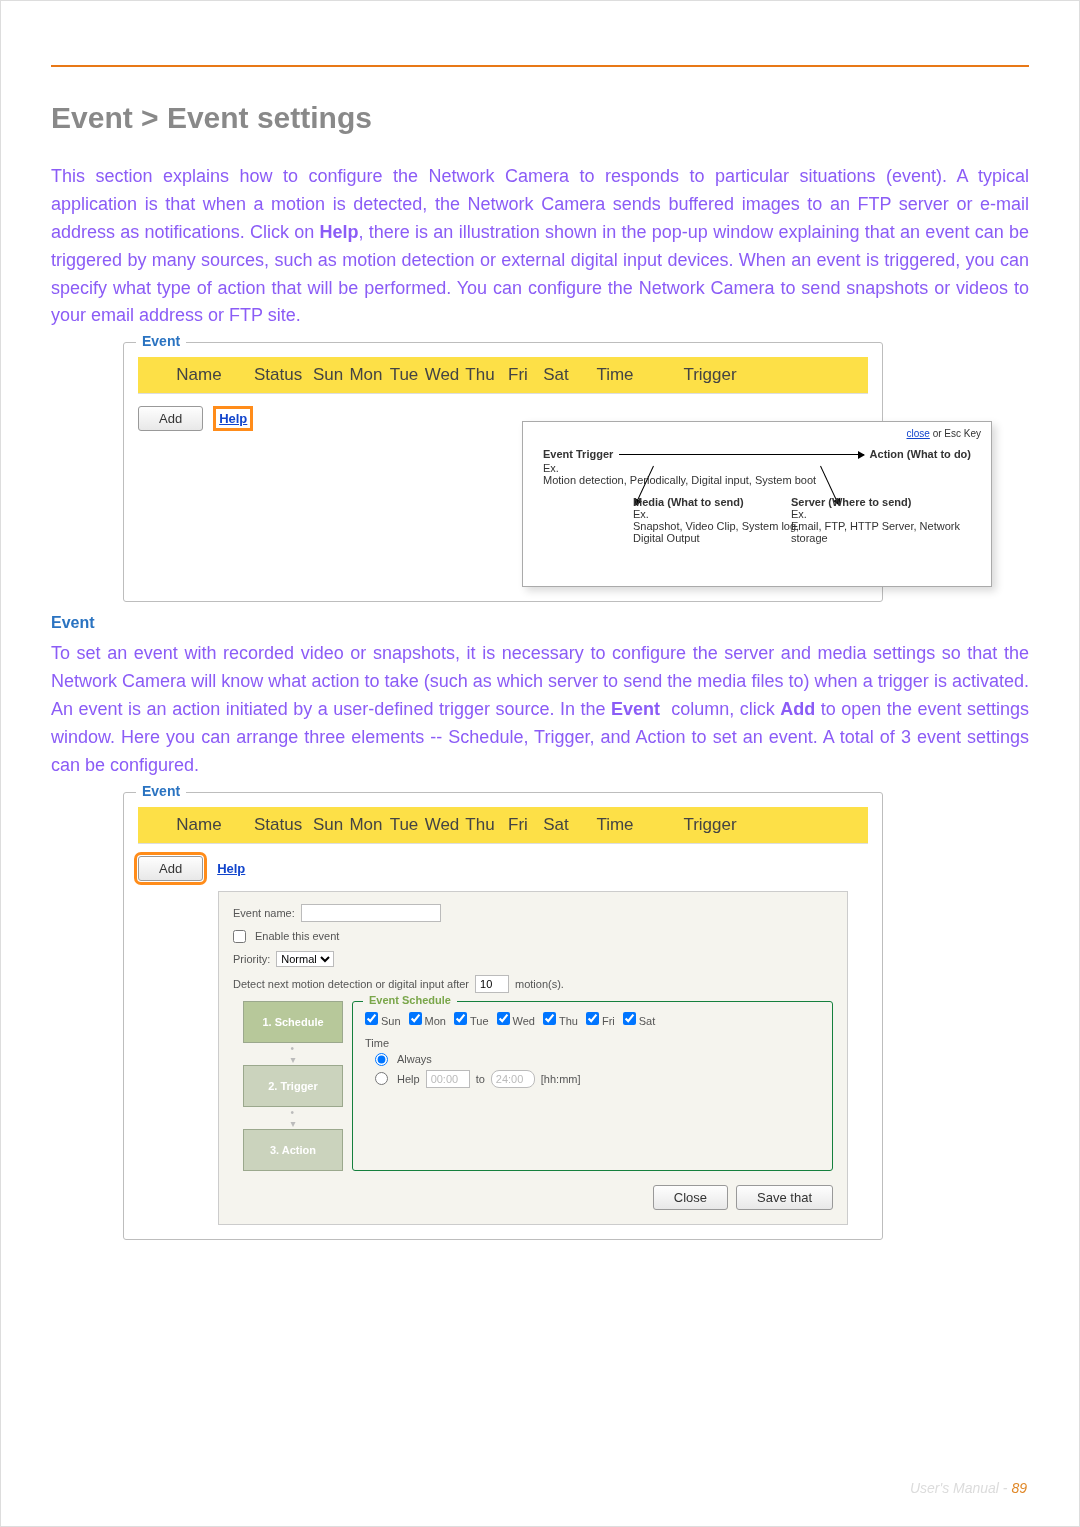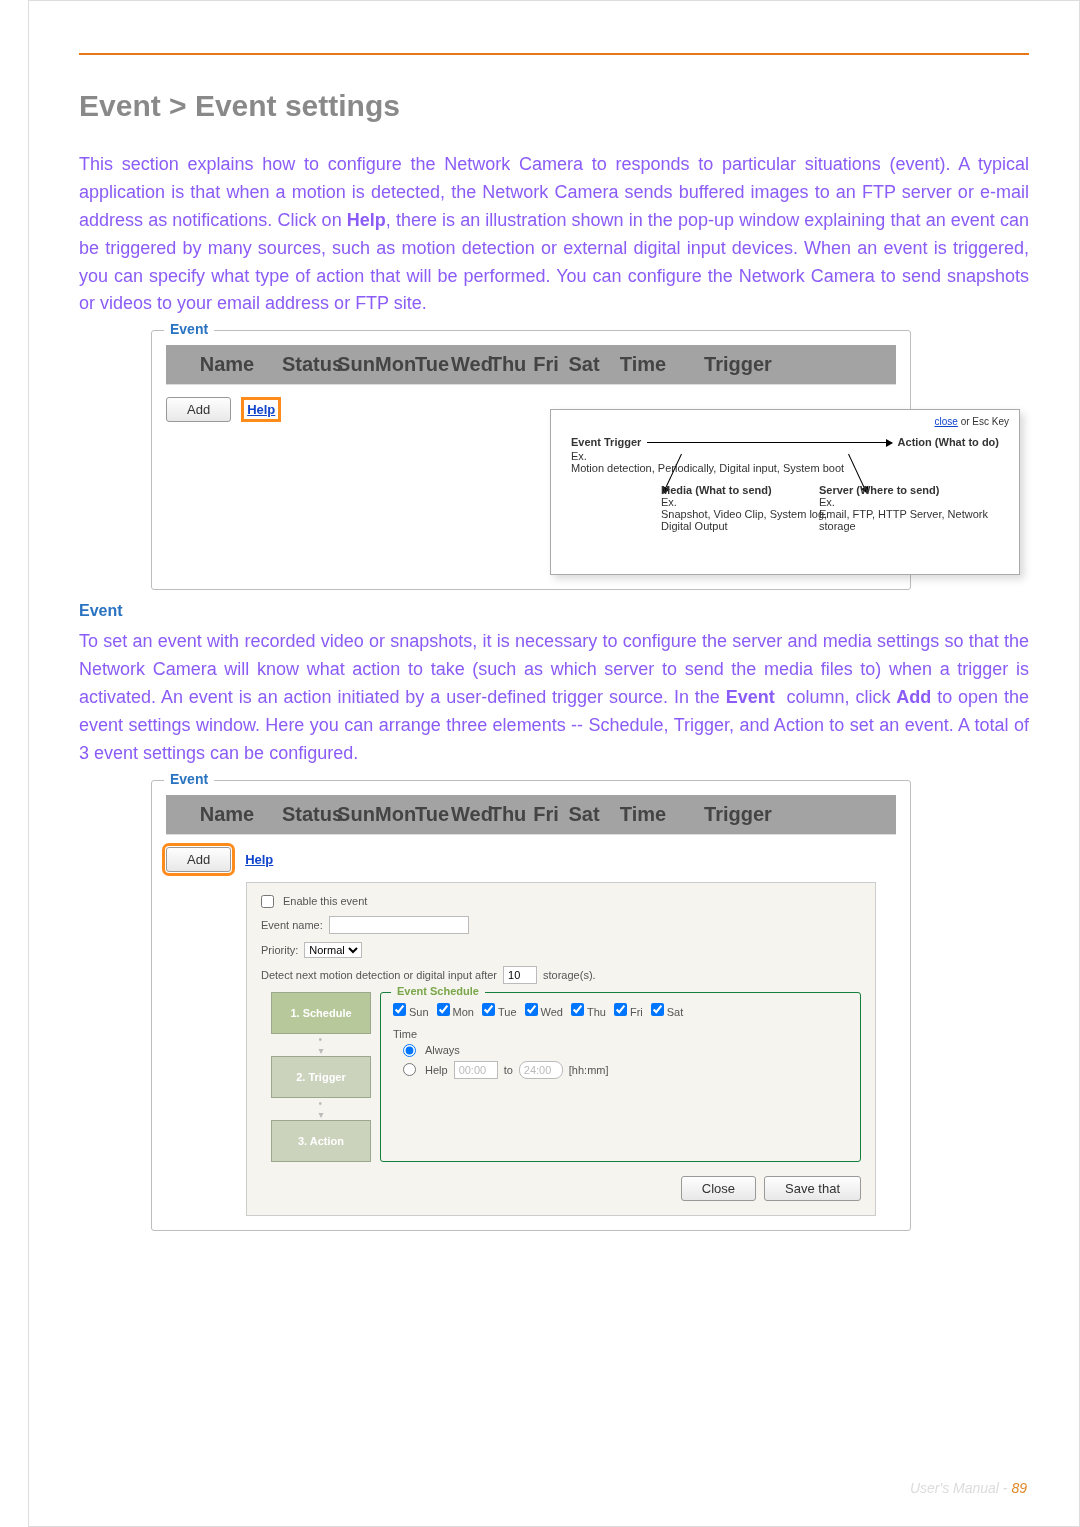--- a/index.html
+++ b/index.html
@@ -5,24 +5,23 @@
   * { box-sizing: border-box; margin: 0; padding: 0; }
   body {
     font-family: Arial, Helvetica, sans-serif;
     background: #fff;
     width: 1080px;
     margin: 0 auto;
     color: #333;
   }
   .page {
     border: 1px solid #ddd;
-    padding: 28px 50px 30px 50px;
+    padding: 40px 50px 30px 50px;
     min-height: 1527px;
     position: relative;
-    margin-left: 28px;
   }
   .brand-header {
     text-align: right;
     font-style: italic;
     font-weight: bold;
     padding-bottom: 6px;
     border-bottom: 2px solid #e87817;
   }
   .brand-header span {
     color: #fff;
@@ -59,25 +58,25 @@
     position: absolute;
     top: -10px; left: 12px;
     background: #fff;
     padding: 0 6px;
     color: #2a73c1;
     font-weight: bold;
     font-size: 14px;
   }
   .event-table-header {
     display: flex;
-    background: #a3a3a3;
+    background: #fde047;
     border-bottom: 1px solid #ddd;
     padding: 8px 6px;
-    font-size: 20px;
-    font-weight: bold;
+    font-size: 17px;
+    font-weight: normal;
     color: #444;
   }
   .col-name { width: 110px; text-align: center;}
   .col-status { width: 55px; }
   .col-day { width: 38px; text-align: center; }
   .col-time { width: 80px; text-align: center;}
   .col-trigger { width: 110px; text-align: center;}
   .row-add {
     display: flex;
     align-items: center;
@@ -287,37 +286,37 @@
         <div class="col-trigger">Trigger</div>
       </div>
 
       <div class="row-add">
         <button class="btn highlighted">Add</button>
         <a class="help-link">Help</a>
       </div>
 
       <div class="dialog">
         <div class="frow">
+          <span>Event name:</span>
+          <input type="text" style="width: 140px;">
+        </div>
+        <div class="frow">
           <input type="checkbox" style="">
           <span>Enable this event</span>
-        </div>
-        <div class="frow">
-          <span>Event name:</span>
-          <input type="text" style="width: 140px;">
         </div>
         <div class="frow">
           <span>Priority:</span>
           <select>
             <option>Normal</option>
           </select>
         </div>
         <div class="frow">
           <span>Detect next motion detection or digital input after</span>
           <input type="text" style="width: 34px;" value="10">
-          <span>storage(s).</span>
+          <span>motion(s).</span>
         </div>
 
         <div class="dlg-body">
           <div class="steps-col">
             <div class="step-box lg">1. Schedule</div>
             <div class="step-conn">•<br>▾</div>
             <div class="step-box">2. Trigger</div>
             <div class="step-conn">•<br>▾</div>
             <div class="step-box">3. Action</div>
           </div>

